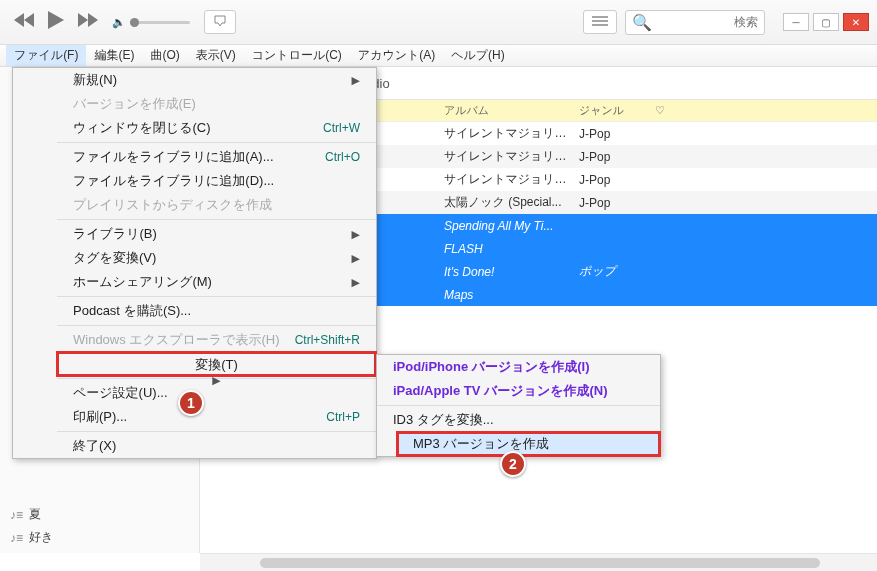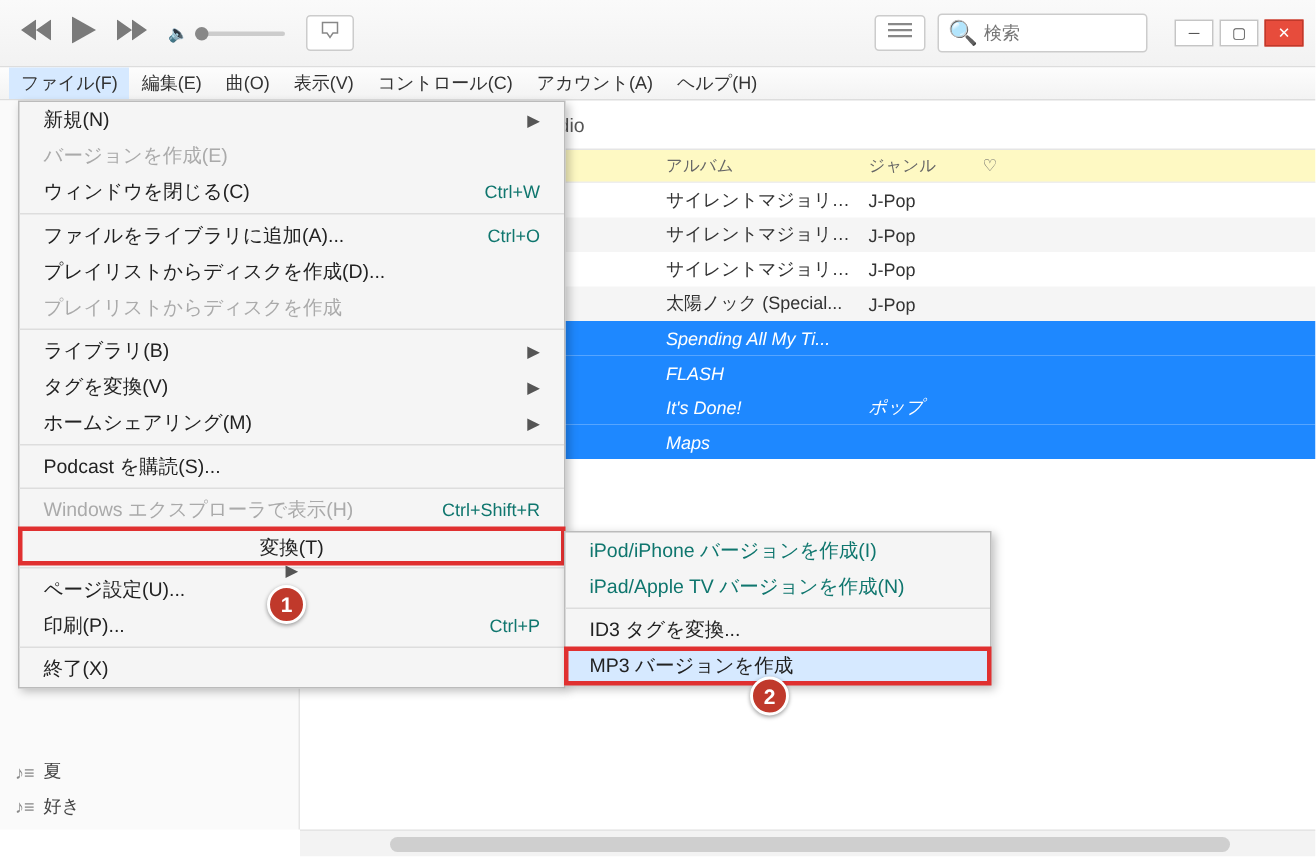--- a/index.html
+++ b/index.html
@@ -10,49 +10,49 @@
 .play-controls { display: flex; align-items: center; gap: 14px; margin-left: 6px; }
 .pc-btn { color: #666; }
 .vol { display:flex; align-items:center; margin-left:14px; gap:4px; }
 .vol-track { width:60px; height:3px; background:#ccc; border-radius:2px; position:relative; }
 .vol-thumb { position:absolute; left:0; top:-3px; width:9px; height:9px; background:#888; border-radius:50%; }
 .airplay { margin-left:14px; border:1px solid #ccc; border-radius:3px; padding:2px 8px; color:#777; background:#fff; }
 .center-logo { flex:1; text-align:center; color:#888; font-size:20px; }
 .right-controls { display:flex; align-items:center; gap:8px; }
 .list-btn { border:1px solid #ccc; border-radius:3px; padding:2px 8px; color:#777; background:#fff; }
 .search { border:1px solid #ccc; border-radius:3px; display:flex; align-items:center; padding:2px 6px; background:#fff; width:140px; }
-.search input { border:none; outline:none; font-size:12px; width:100%; color:#6d28d9; }
+.search input { border:none; outline:none; font-size:12px; width:100%; color:#6d28d9;text-align:right; }
 .win-btns { display:flex; margin-left:10px; gap:4px;}
 .win-btn { width:26px; height:18px; border:1px solid #c5c5c5; background:#fff; display:flex; align-items:center; justify-content:center; font-size:10px; color:#555; }
 .win-btn.close { background:#e74c3c; color:#fff; border-color:#c0392b; }
 
 
 .menubar { height:22px; background:linear-gradient(#fdfdfd,#f3f3f3); border-bottom:1px solid #ddd; display:flex; align-items:center; padding:0 6px; font-size:12px; color:#333; }
 .menubar .mitem { padding:2px 8px; cursor:default; }
 .menubar .mitem.active { background:#d6e9ff; }
 
 
 .content { display:flex; height:calc(571px - 45px - 22px - 18px); }
 .sidebar { width:200px; background:#fafafa; border-right:1px solid #e5e5e5; position:relative; }
 
 
-.dropdown { position:absolute; top:67px; left:12px; width:365px; background:#f5f5f5; border:1px solid #bbb; box-shadow:2px 2px 6px rgba(0,0,0,.25); z-index:10; font-size:13px; color:#222; }
+.dropdown { position:absolute; top:67px; left:12px; width:365px; background:#f5f5f5; border:1px solid #bbb; box-shadow:2px 2px 6px rgba(0,0,0,.25); z-index:10; font-size:13px; color:#222;padding-left:44px; }
 .dropdown .row { display:flex; align-items:center; justify-content:space-between; padding:4px 16px; height:24px; }
 .dropdown .row.disabled { color:#aaa; }
 .dropdown .sep { height:1px; background:#ddd; margin:2px 0; }
 .dropdown .arrow { color:#555; font-size:11px; }
 .dropdown .short { color:#0f766e; font-size:12px; }
 .dropdown .row.highlight { outline:3px solid #e03030; outline-offset:-2px;flex-direction:column; }
 
 
 .submenu { position:absolute; top:354px; left:376px; width:285px; background:#f5f5f5; border:1px solid #bbb; box-shadow:2px 2px 6px rgba(0,0,0,.25); z-index:10; font-size:13px; color:#222;}
 .submenu .row { padding:4px 16px; height:24px; display:flex; align-items:center;}
-.submenu .row.disabled { color:#0f766e; }
+.submenu .row.disabled { color:#6d28d9;font-weight:bold; }
 .submenu .sep { height:1px; background:#ddd; margin:2px 0; }
-.submenu .row.sel { background:#d6e9ff; }
+.submenu .row.sel { background:#d6e9ff;margin-left:20px; }
 .submenu .row.highlight-wrap { outline:3px solid #e03030; outline-offset:-2px; }
 
 
 .badge { position:absolute; width:26px; height:26px; border-radius:50%; background:#c0392b; border:2px solid #fff; box-shadow:0 1px 3px rgba(0,0,0,.4); color:#fff; font-weight:bold; display:flex; align-items:center; justify-content:center; font-size:14px; z-index:20;}
 
 
 .side-lists { position:absolute; bottom:18px; left:0; width:200px; padding:4px 0; font-size:12px; color:#444; }
 .side-lists .pl { display:flex; align-items:center; gap:6px; padding:3px 10px; }
 .pl-icon { color:#888; }
 
@@ -239,21 +239,21 @@
     <div class="row">
       <span>ウィンドウを閉じる(C)</span>
       <span class="short">Ctrl+W</span>
     </div>
     <div class="sep"></div>
     <div class="row">
       <span>ファイルをライブラリに追加(A)...</span>
       <span class="short">Ctrl+O</span>
     </div>
     <div class="row">
-      <span>プレイリストからディスクを作成(D)...</span>
+      <span>ファイルをライブラリに追加(D)...</span>
     </div>
     <div class="row disabled">
       <span>プレイリストからディスクを作成</span>
     </div>
     <div class="sep"></div>
     <div class="row">
       <span>ライブラリ(B)</span>
       <span class="arrow">▶</span>
     </div>
     <div class="row">

